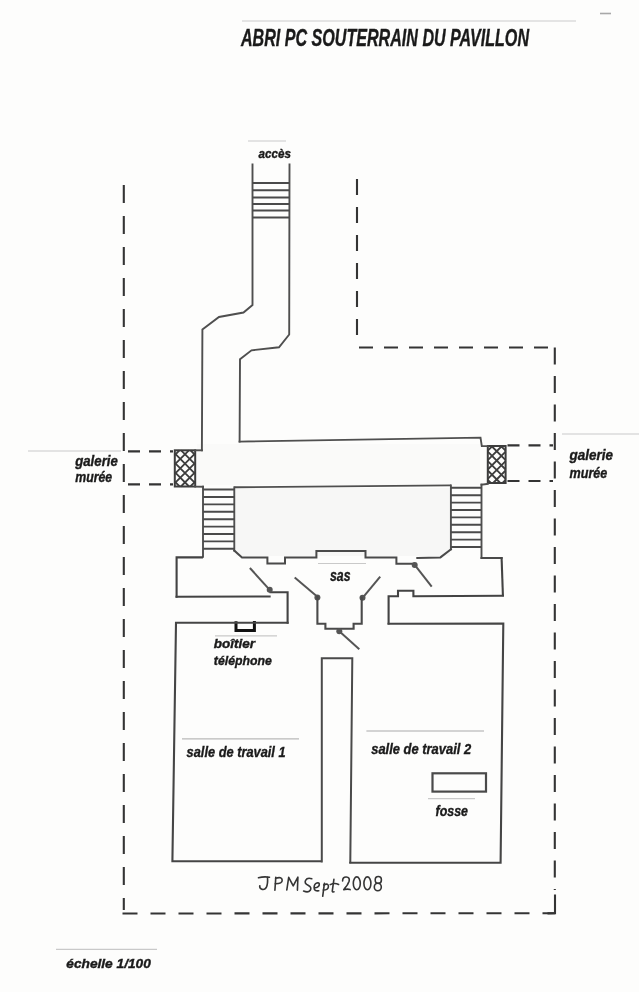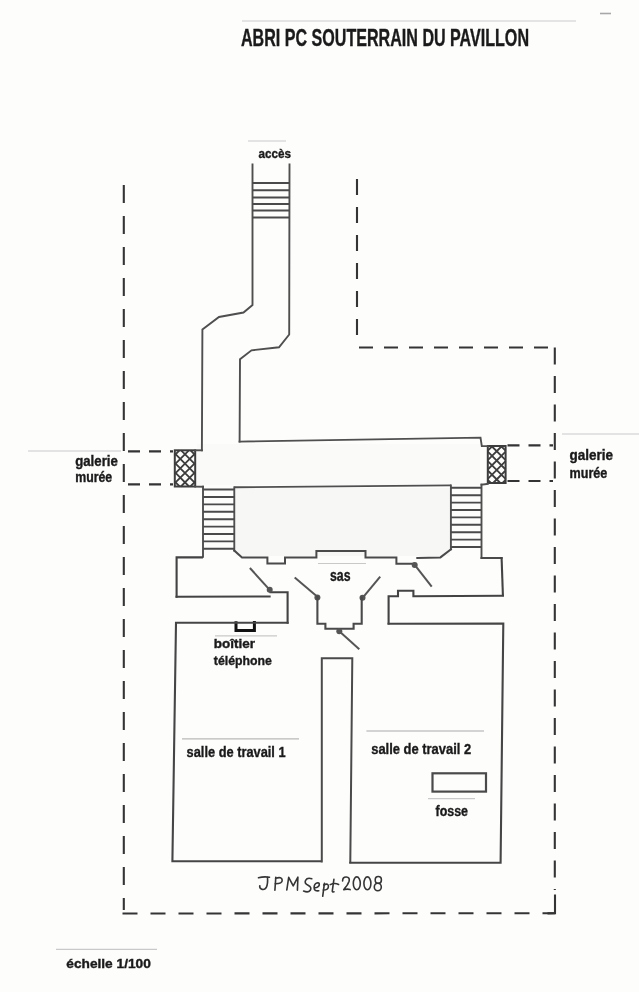--- a/index.html
+++ b/index.html
@@ -1,16 +1,16 @@
 <!DOCTYPE html>
 <html><head>
 <meta charset="utf-8">
 <style>
   html,body{margin:0;padding:0;background:#ffffff;}
-  #page{width:639px;height:992px;position:relative;background:#fdfdfc;overflow:hidden;}
+  #page{width:639px;height:992px;position:relative;background:#fdfdfc;overflow:hidden;font-style:italic;}
   svg{position:absolute;left:0;top:0;filter:blur(0.32px);}
   text{font-family:"Liberation Sans", sans-serif;font-weight:bold;fill:#1a1a1a;stroke:#1a1a1a;stroke-width:0.38px;}
 </style>
 </head>
 <body>
 <div id="page">
 <svg width="639" height="992" viewBox="0 0 639 992">
 <defs></defs>
 <rect x="236" y="488" width="214" height="68" fill="#f3f3f0" opacity="0.55"></rect>
 <rect x="197" y="444" width="283" height="41" fill="#f6f6f3" opacity="0.3"></rect>

